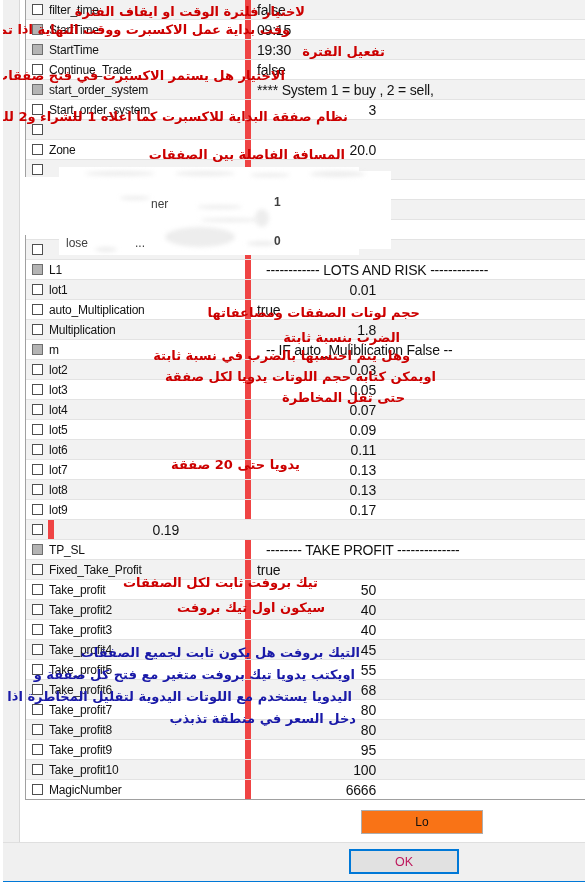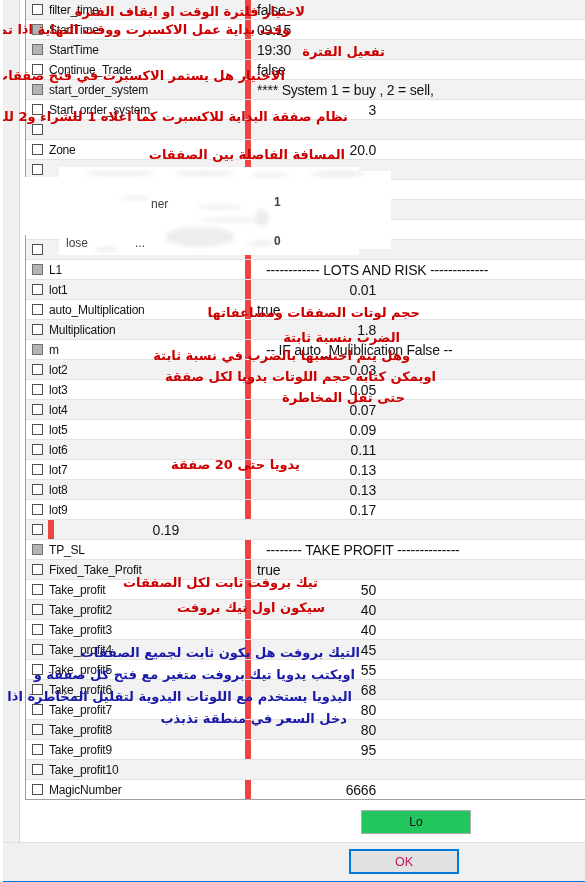--- a/index.html
+++ b/index.html
@@ -129,22 +129,22 @@
     direction:rtl;
     text-align:right;
     font-family:"DejaVu Sans","Liberation Sans",sans-serif;
     z-index:9;
   }
 
   
   #loadbtn{
     position:absolute;
     left:360px; top:811px;
-    width:110px; height:24px;
-    background:#22c55e;
+    width:122px; height:24px;
+    background:#f97316;
     border:1px solid #adadad;
     box-sizing:border-box;
     font-size:12px;
     color:#101010;
     display:flex; align-items:center; justify-content:center;
     z-index:8;
   }
   #okbtn{
     position:absolute;
     left:348px; top:850px;
@@ -441,20 +441,21 @@
           <div class="cb"></div>
         </div>
         <div class="namecell">Take_profit9</div>
         <div class="valcell num">95</div>
       </div>
       <div class="row shade">
         <div class="cbwrap">
           <div class="cb"></div>
         </div>
         <div class="namecell">Take_profit10</div>
+        <div class="valcell num">100</div>
       </div>
       <div class="row">
         <div class="cbwrap">
           <div class="cb"></div>
         </div>
         <div class="namecell">MagicNumber</div>
         <div class="valcell num">6666</div>
       </div>
     </div>
 
@@ -497,15 +498,15 @@
     <div class="anno" style="left: 400px; top: 330px; color: rgb(204, 0, 0); transform: translateX(-100%);">الضرب بنسبة ثابتة</div>
     <div class="anno" style="left: 410px; top: 348px; color: rgb(204, 0, 0); transform: translateX(-100%);">وهل يتم احتسبها بالضرب في نسبة ثابتة</div>
     <div class="anno" style="left: 405px; top: 369px; color: rgb(204, 0, 0); transform: translateX(-100%); margin-left: 31px;">اويمكن كتابة حجم اللوتات يدويا لكل صفقة</div>
     <div class="anno" style="left: 405px; top: 390px; color: rgb(204, 0, 0); transform: translateX(-100%);">حتى تقل المخاطرة</div>
     <div class="anno" style="left: 300px; top: 457px; color: rgb(204, 0, 0); transform: translateX(-100%);">يدويا حتى 20 صفقة</div>
     <div class="anno" style="left: 318px; top: 575px; color: rgb(204, 0, 0); transform: translateX(-100%);">تيك بروفت ثابت لكل الصفقات</div>
     <div class="anno" style="left: 325px; top: 600px; color: rgb(204, 0, 0); transform: translateX(-100%);">سيكون اول تيك بروفت</div>
     <div class="anno" style="left: 360px; top: 645px; color: rgb(26, 26, 168); transform: translateX(-100%);">التيك بروفت هل يكون ثابت لجميع الصفقات</div>
     <div class="anno" style="left: 355px; top: 667px; color: rgb(26, 26, 168); transform: translateX(-100%);">اويكتب يدويا تيك بروفت متغير مع فتح كل صفقة و</div>
     <div class="anno" style="left: 352px; top: 689px; color: rgb(26, 26, 168); transform: translateX(-100%);">اليدويا يستخدم مع اللوتات اليدوية لتقليل المخاطرة اذا</div>
-    <div class="anno" style="left: 347px; top: 711px; color: rgb(26, 26, 168); transform: translateX(-100%);">دخل السعر في منطقة تذبذب</div>
+    <div class="anno" style="left: 356px; top: 711px; color: rgb(26, 26, 168); transform: translateX(-100%);">دخل السعر في منطقة تذبذب</div>
   </div>
 <div class="gutter" id="gut-left"></div>
 
 </body></html>

